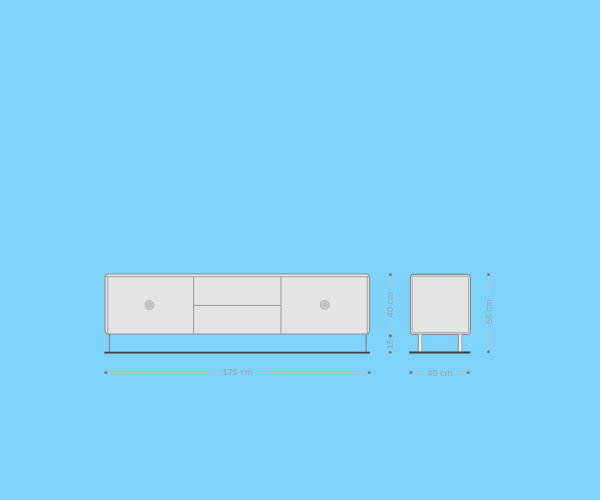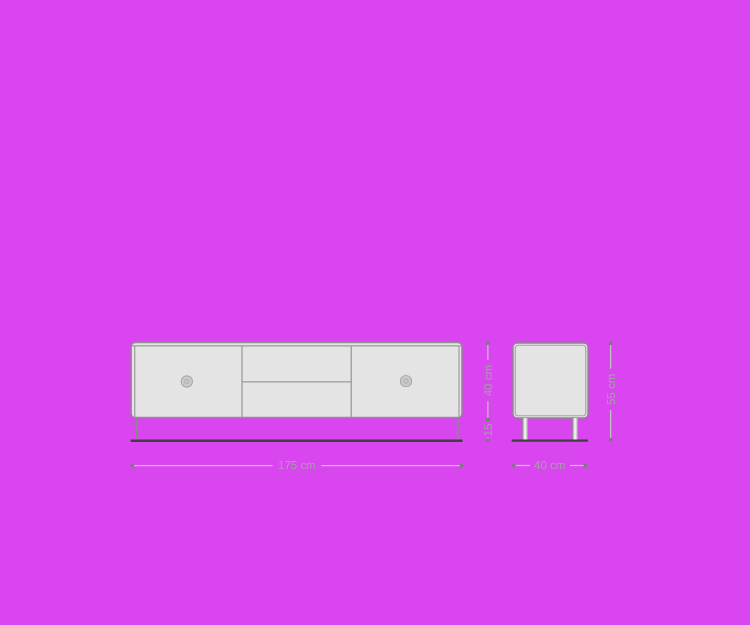--- a/index.html
+++ b/index.html
@@ -1,16 +1,16 @@
 <!DOCTYPE html>
 <html><head>
 <meta charset="utf-8">
 <style>
   html,body{margin:0;padding:0;background:#ffffff;}
-  .stage{position:relative;width:600px;height:500px;background:#d946ef;overflow:hidden;}
+  .stage{position:relative;width:600px;height:500px;background:#7dd3fc;overflow:hidden;}
   svg text{font-family:"Liberation Sans",sans-serif;fill:#a2a2a2;font-size:9.2px;}
 </style>
 </head>
 <body>
 <div class="stage">
 <svg width="600" height="500" viewBox="0 0 600 500" xmlns="http://www.w3.org/2000/svg">
 
   <rect x="105" y="274" width="264.5" height="60" rx="3.5" fill="#e4e4e4" stroke="#8f8f8f" stroke-width="1.1"></rect>
 
   <line x1="105.6" y1="276.7" x2="368.9" y2="276.7" stroke="#9a9a9a" stroke-width="0.9"></line>

